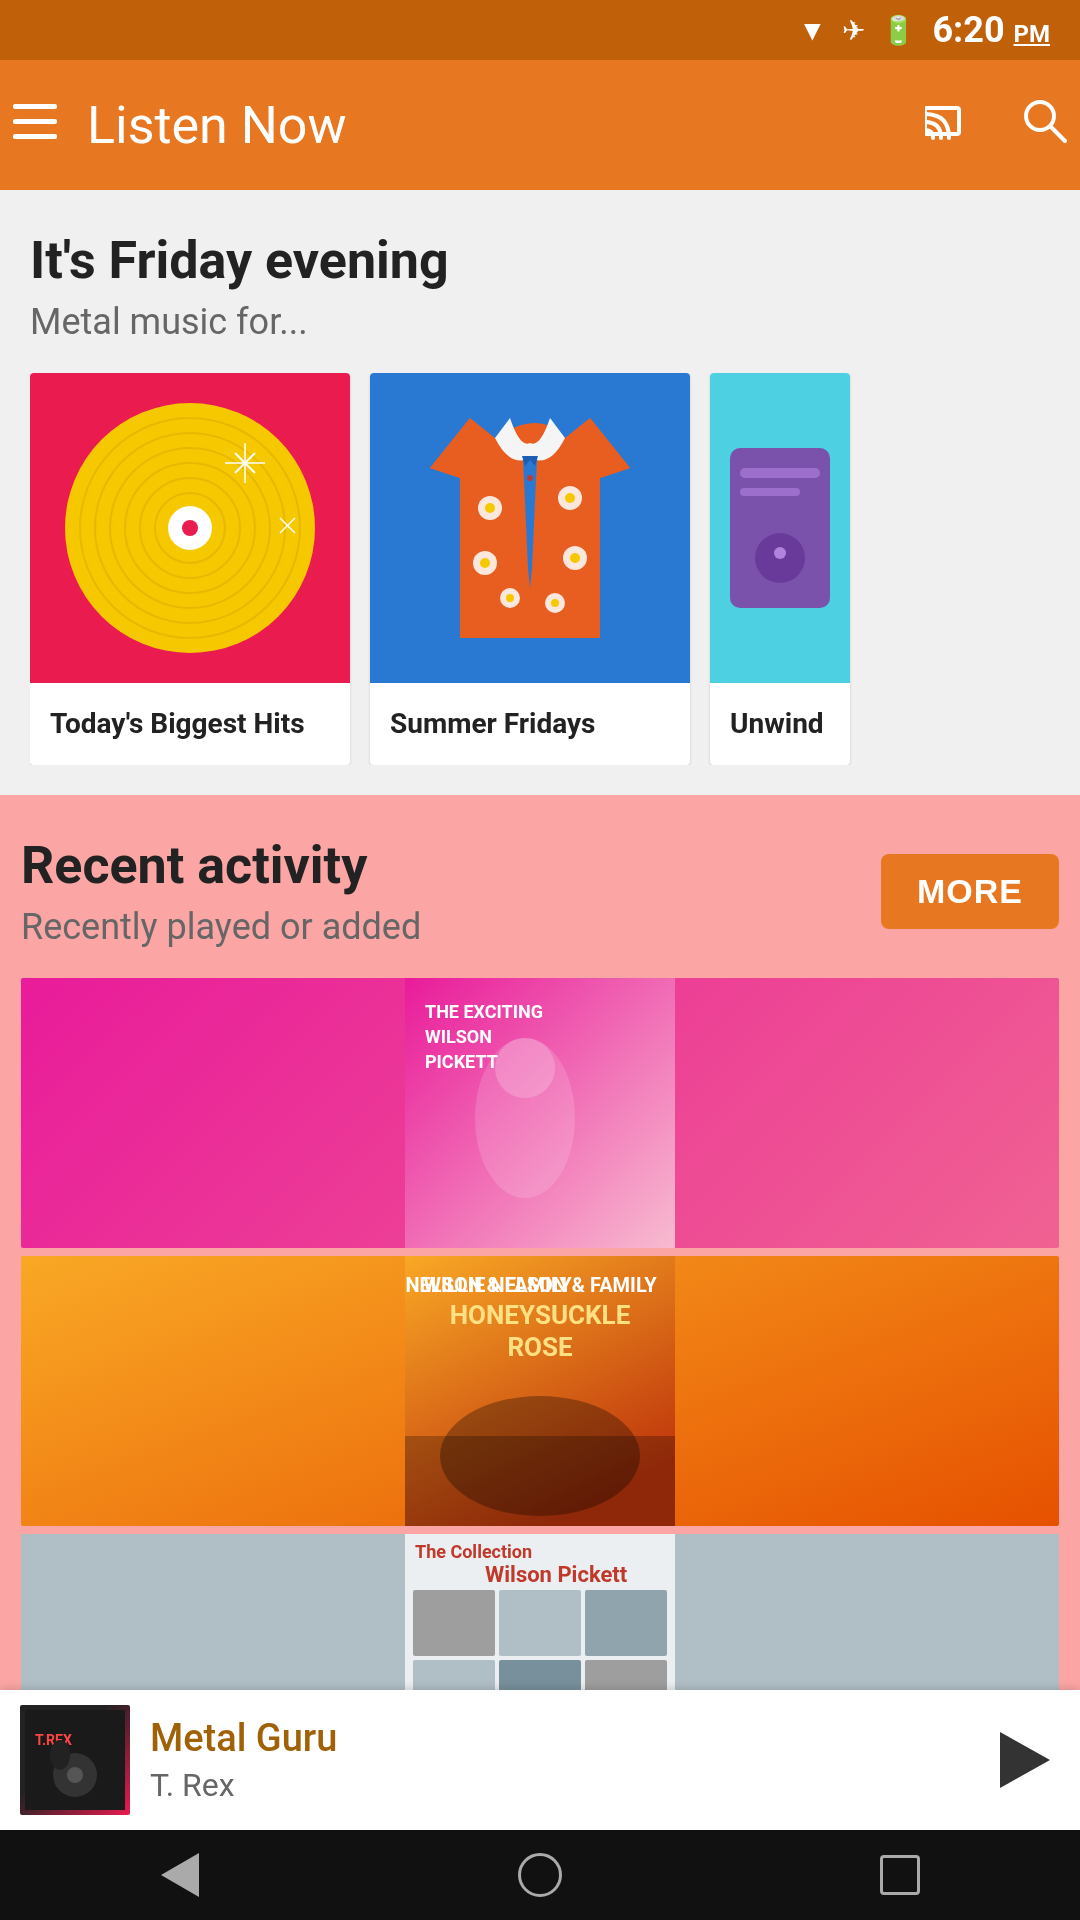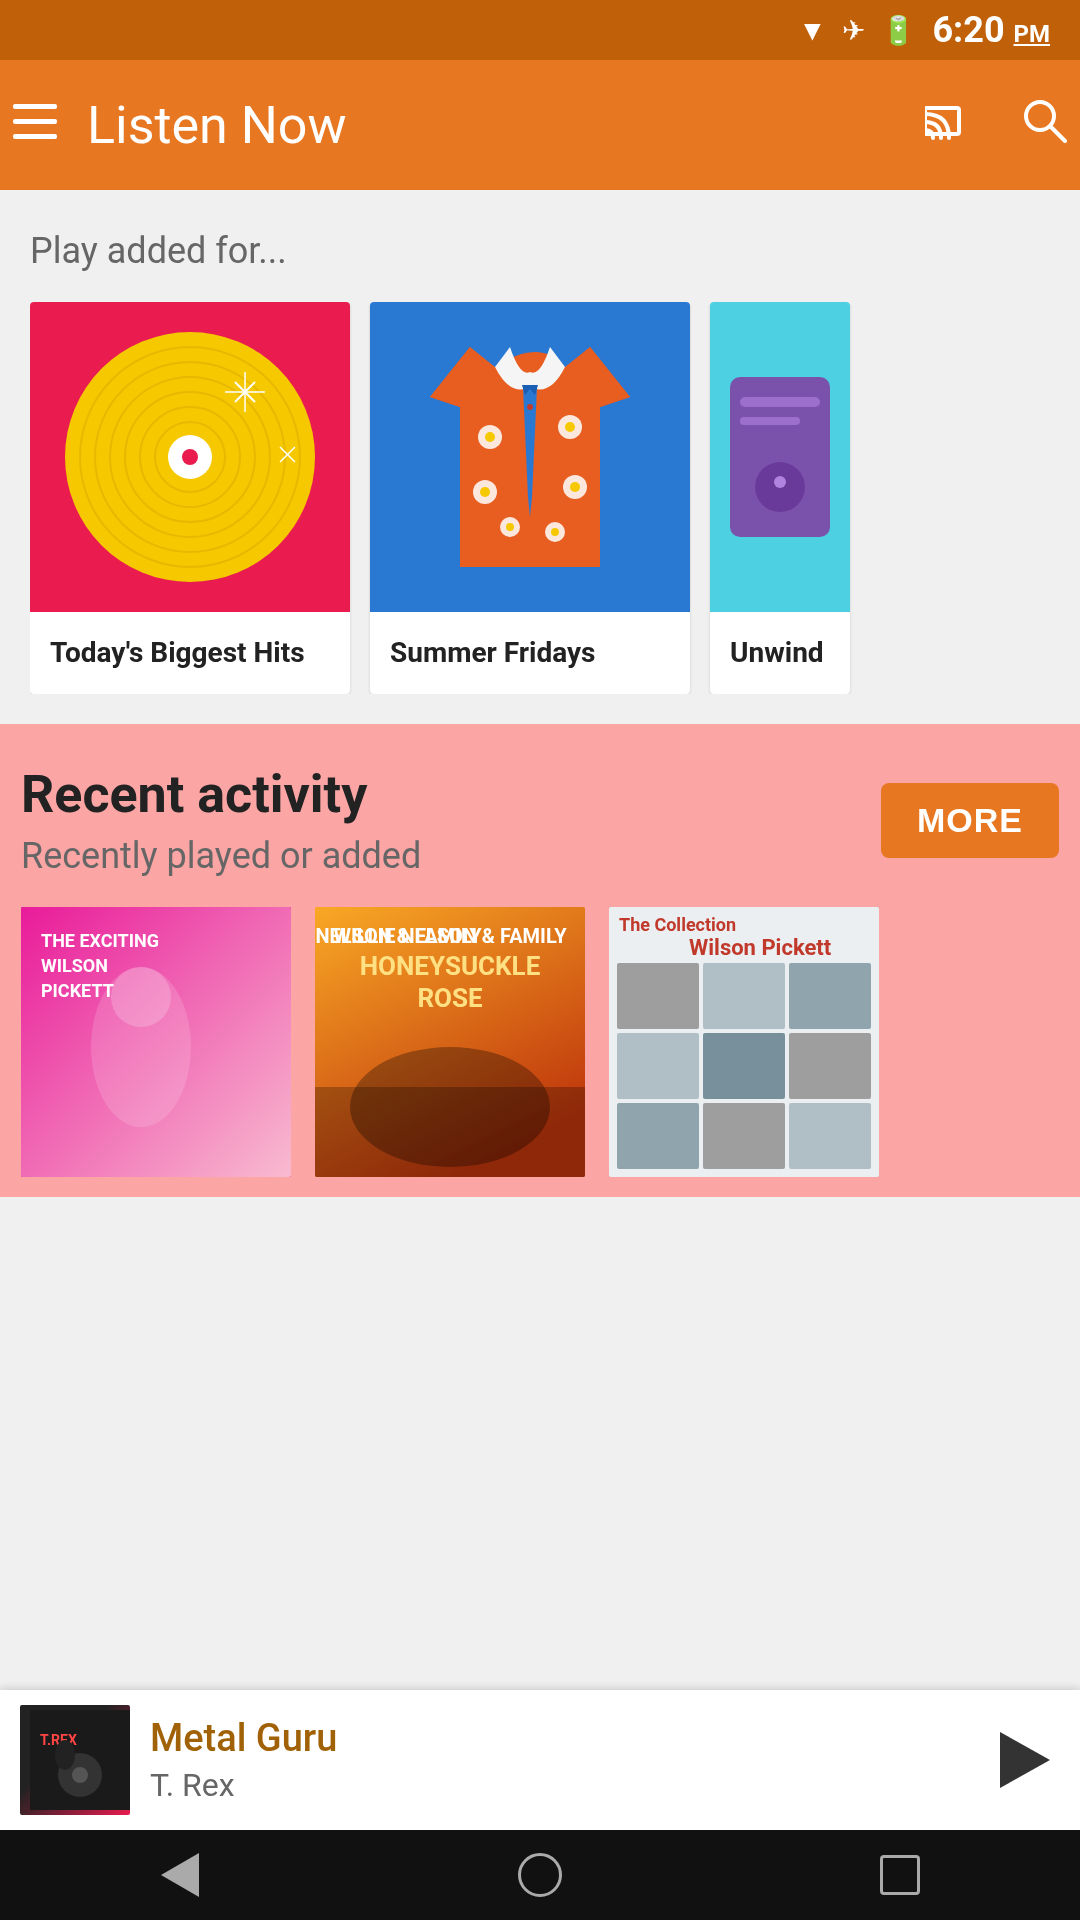--- a/index.html
+++ b/index.html
@@ -163,23 +163,24 @@
       padding: 18px 36px;
       font-size: 34px;
       font-weight: 700;
       letter-spacing: 1px;
       cursor: pointer;
     }
 
     
     .album-row {
       display: flex;
-      gap: 24px;
+      gap: 8px;
       margin-top: 30px;
       overflow: hidden;
+      flex-direction: column;
     }
     .album-art {
       flex: 0 0 270px;
       height: 270px;
       border-radius: 2px;
       overflow: hidden;
     }
 
     
     .album-wp {
@@ -231,21 +232,21 @@
       border-radius: 2px;
       overflow: hidden;
       flex-shrink: 0;
     }
     .np-art-inner {
       width: 100%;
       height: 100%;
       background: linear-gradient(135deg, #222 40%, #e91b4f 100%);
       display: flex;
       align-items: center;
-      justify-content: flex-end;
+      justify-content: center;
     }
     .np-info {
       flex: 1;
       padding: 0 20px;
     }
     .np-title {
       font-size: 38px;
       font-weight: 500;
       color: #a16207;
     }
@@ -346,21 +347,22 @@
   </span>
   <span class="search-icon">
     <svg width="46" height="46" viewBox="0 0 46 46" fill="none">
       <circle cx="19" cy="19" r="14" stroke="white" stroke-width="4"></circle>
       <line x1="30" y1="30" x2="44" y2="44" stroke="white" stroke-width="4" stroke-linecap="round"></line>
     </svg>
   </span>
 </div>
 
 <div class="section">
-  <div class="section-subtitle">Play added for...</div>
+  <div class="section-heading">It's Friday evening</div>
+  <div class="section-subtitle">Metal music for...</div>
 
   <div class="cards-row">
 
     <div class="playlist-card">
       <div class="card-image red-bg">
 
         <svg class="vinyl-record" viewBox="0 0 260 260" xmlns="http://www.w3.org/2000/svg">
           <circle cx="130" cy="130" r="125" fill="#f5c800"></circle>
           <circle cx="130" cy="130" r="110" fill="none" stroke="#e8b800" stroke-width="2"></circle>
           <circle cx="130" cy="130" r="95" fill="none" stroke="#e8b800" stroke-width="2"></circle>

